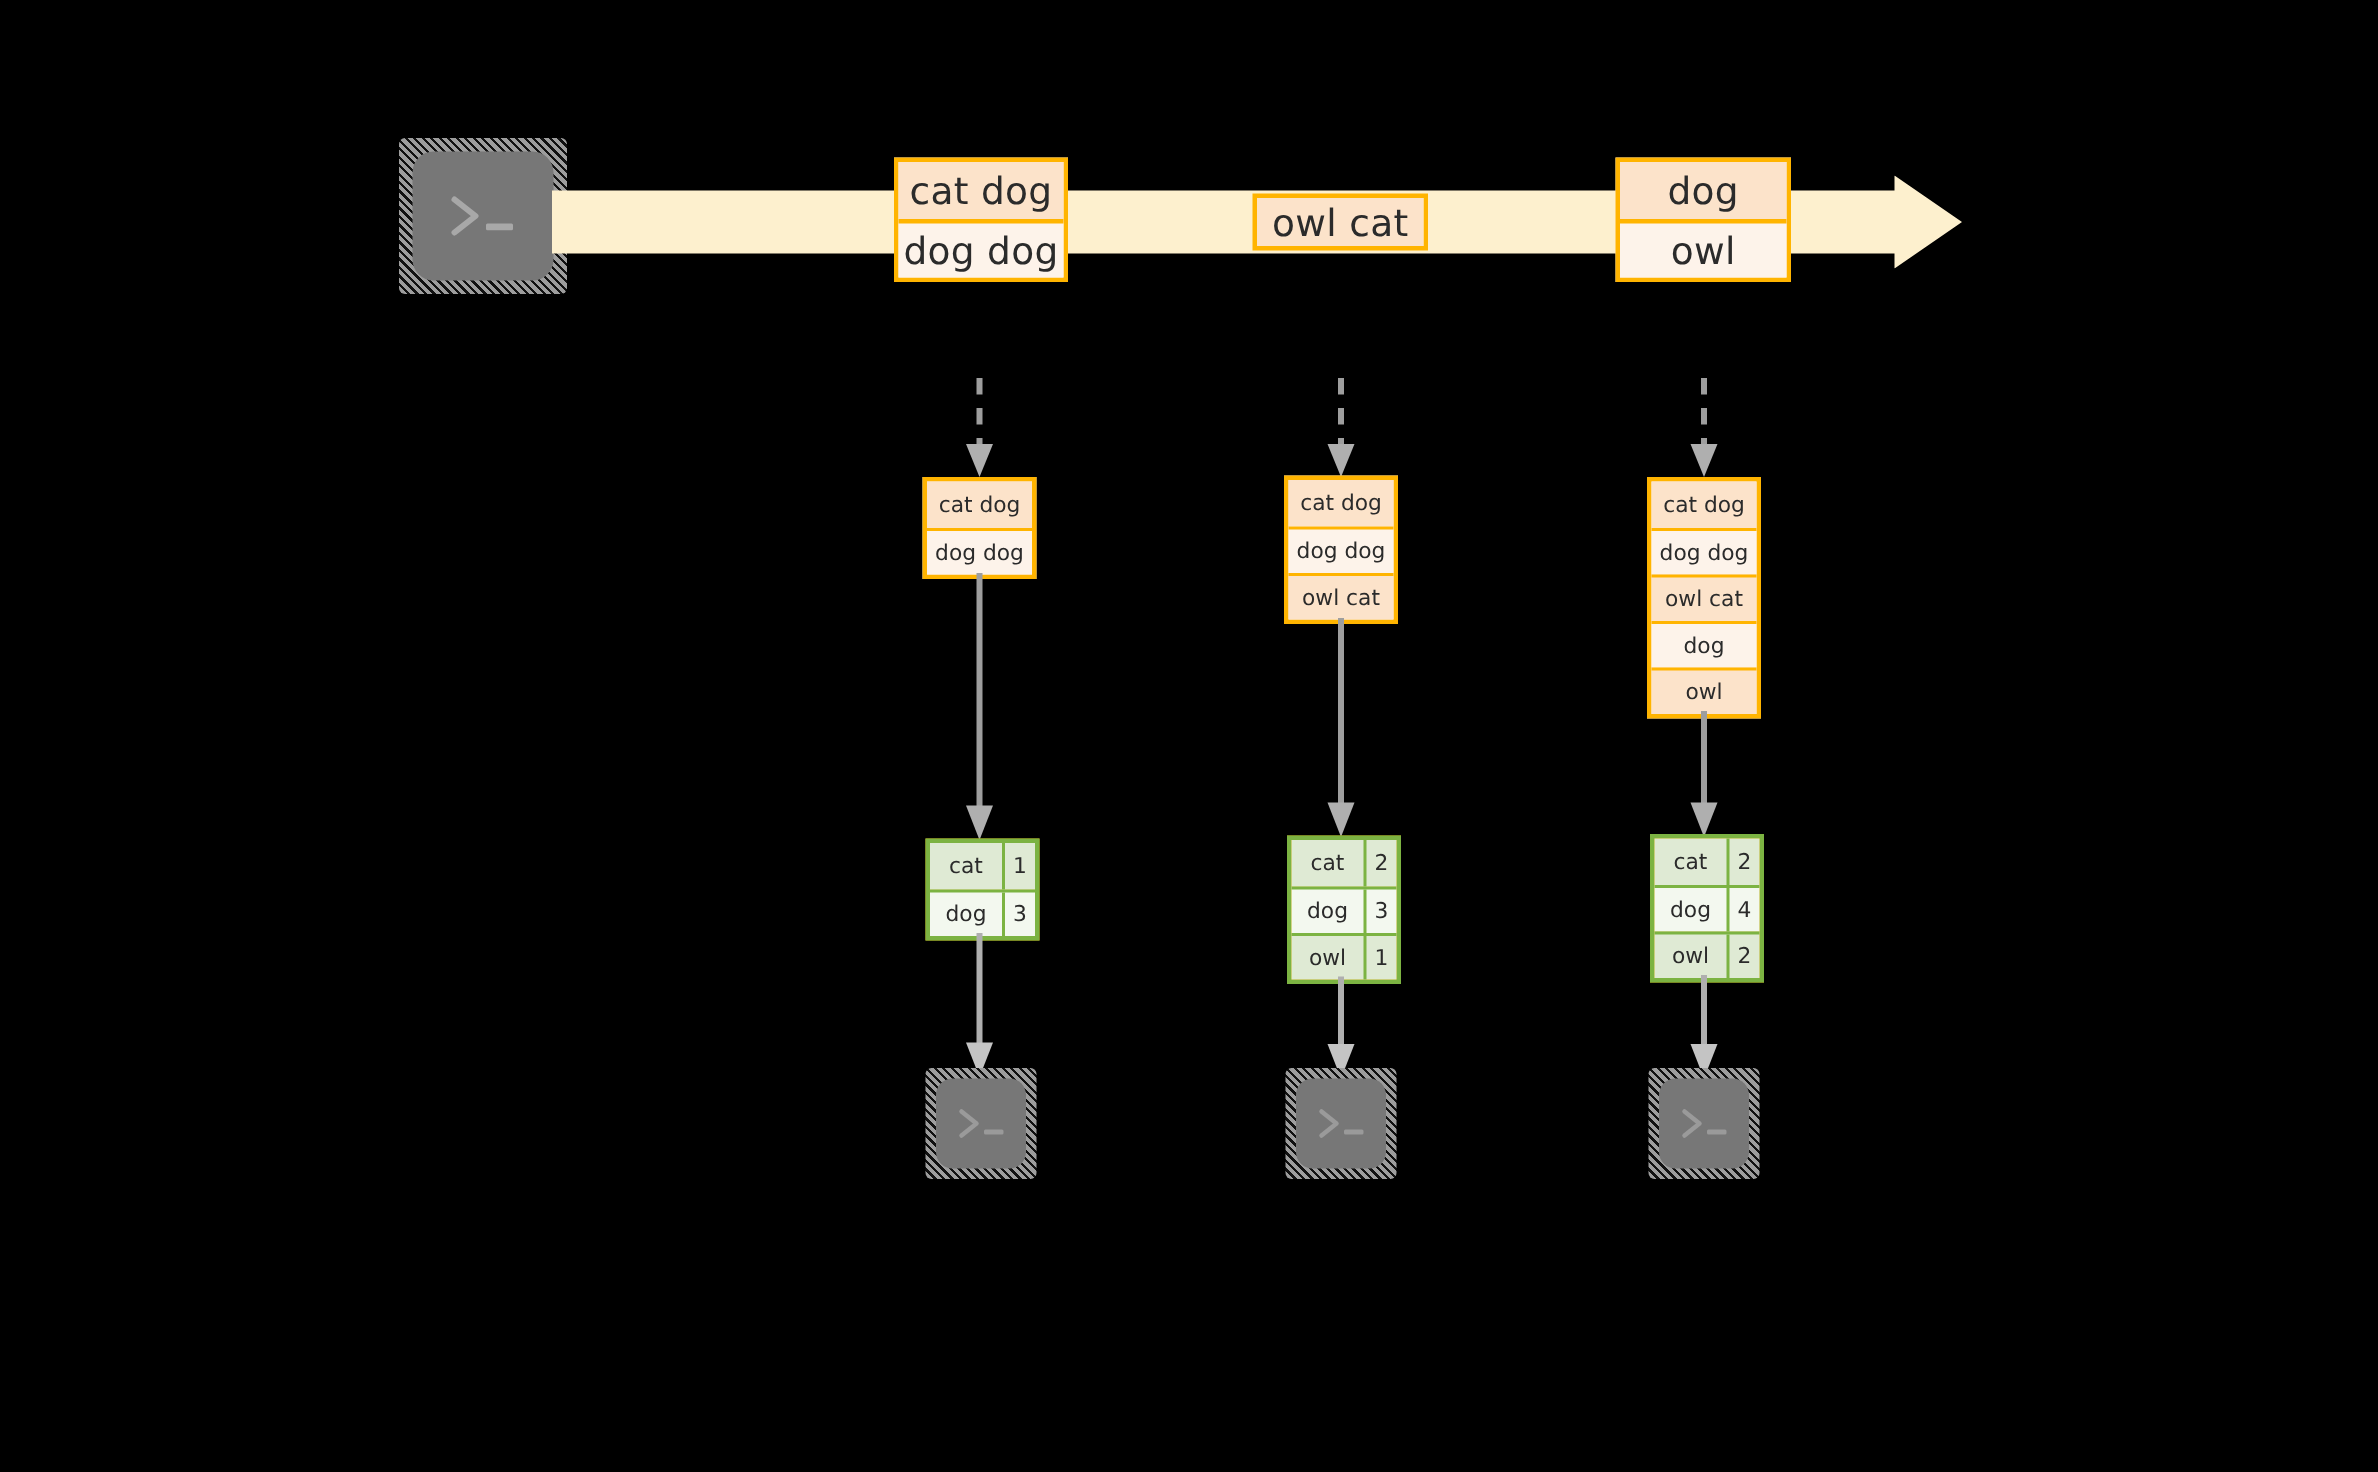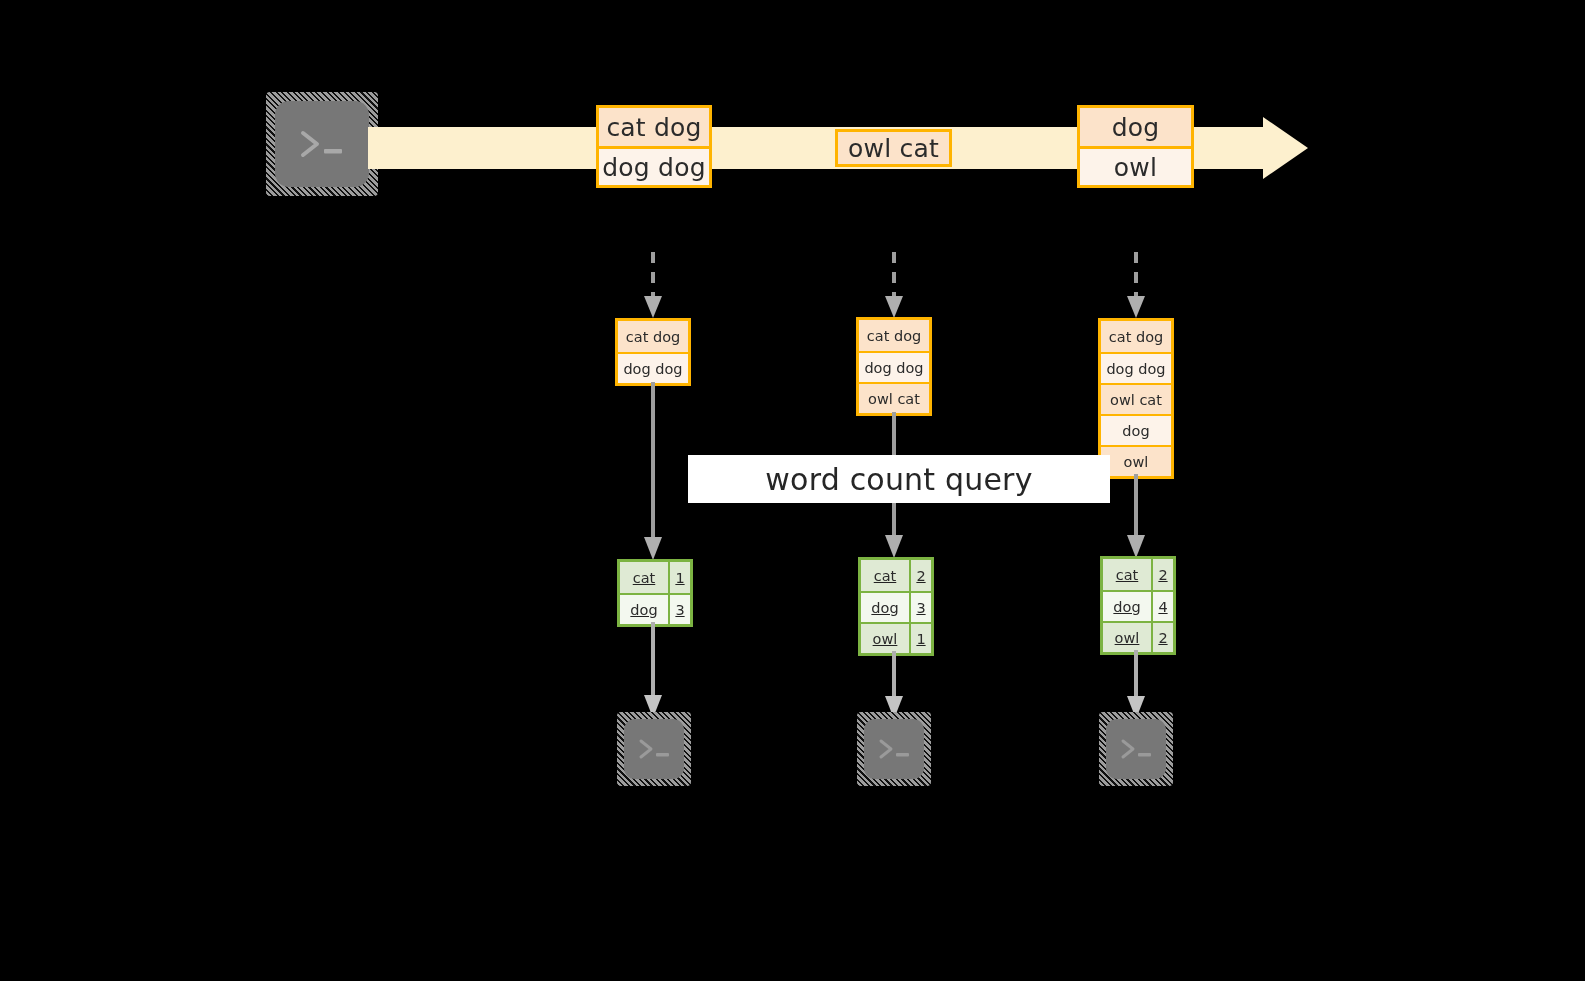--- a/index.html
+++ b/index.html
@@ -101,21 +101,20 @@
   .stack .row.dark  { background: #FCE3CA; }
   .stack .row.light { background: #FDF3EA; }
   .stack .row + .row { border-top: 2px solid #FFB400; }
 
   
   .wc-table {
     position: absolute;
     box-sizing: border-box;
     border: 3px solid #7CB342;
     background: #eab308;
-    text-decoration: underline;
   }
   .wc-table .trow {
     display: flex;
     height: 31px;
     box-sizing: border-box;
   }
   .wc-table .trow + .trow { border-top: 2px solid #7CB342; }
   .wc-table .trow.dark  { background: #DFEAD4; }
   .wc-table .trow.light { background: #F3F8EF; }
   .wc-table .tword,
@@ -337,15 +336,14 @@
     <div class="hatch"></div>
     <div class="face" style="left:7px; top:7px; right:7px; bottom:7px; border-radius:11px;"></div>
     <div class="prompt">
       <svg width="44" height="26" viewBox="0 0 44 26">
         <path d="M9 5 L19 13 L9 21" fill="none" stroke="#9a9a9a" stroke-width="3" stroke-linecap="round" stroke-linejoin="round"></path>
         <rect x="24" y="17" width="13" height="3.4" rx="1" fill="#9a9a9a"></rect>
       </svg>
     </div>
   </div>
 
-  <div class="banner">word count query</div>
 
 </div>
 
 </body></html>

